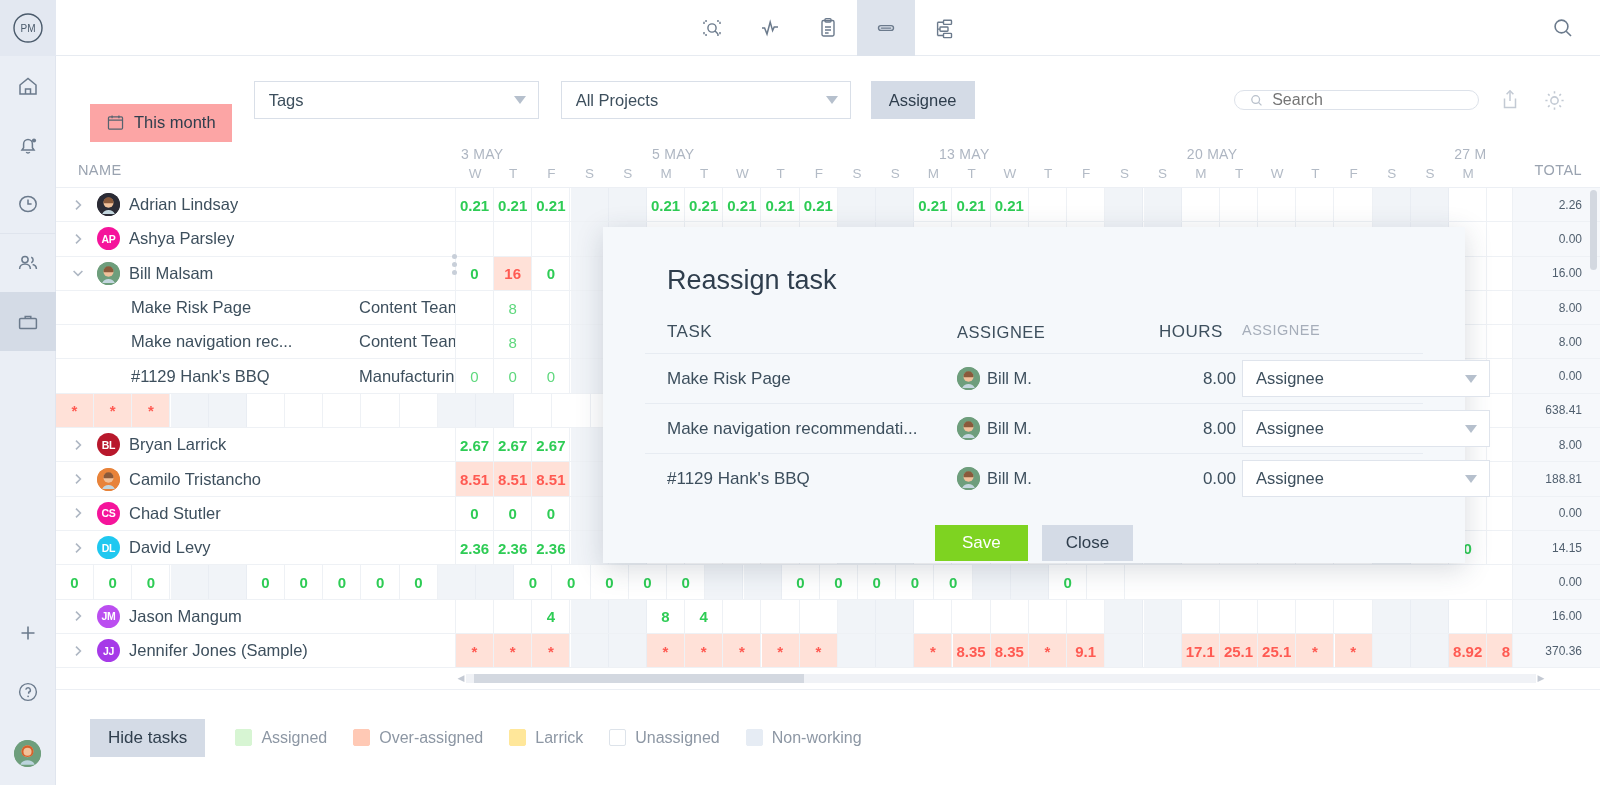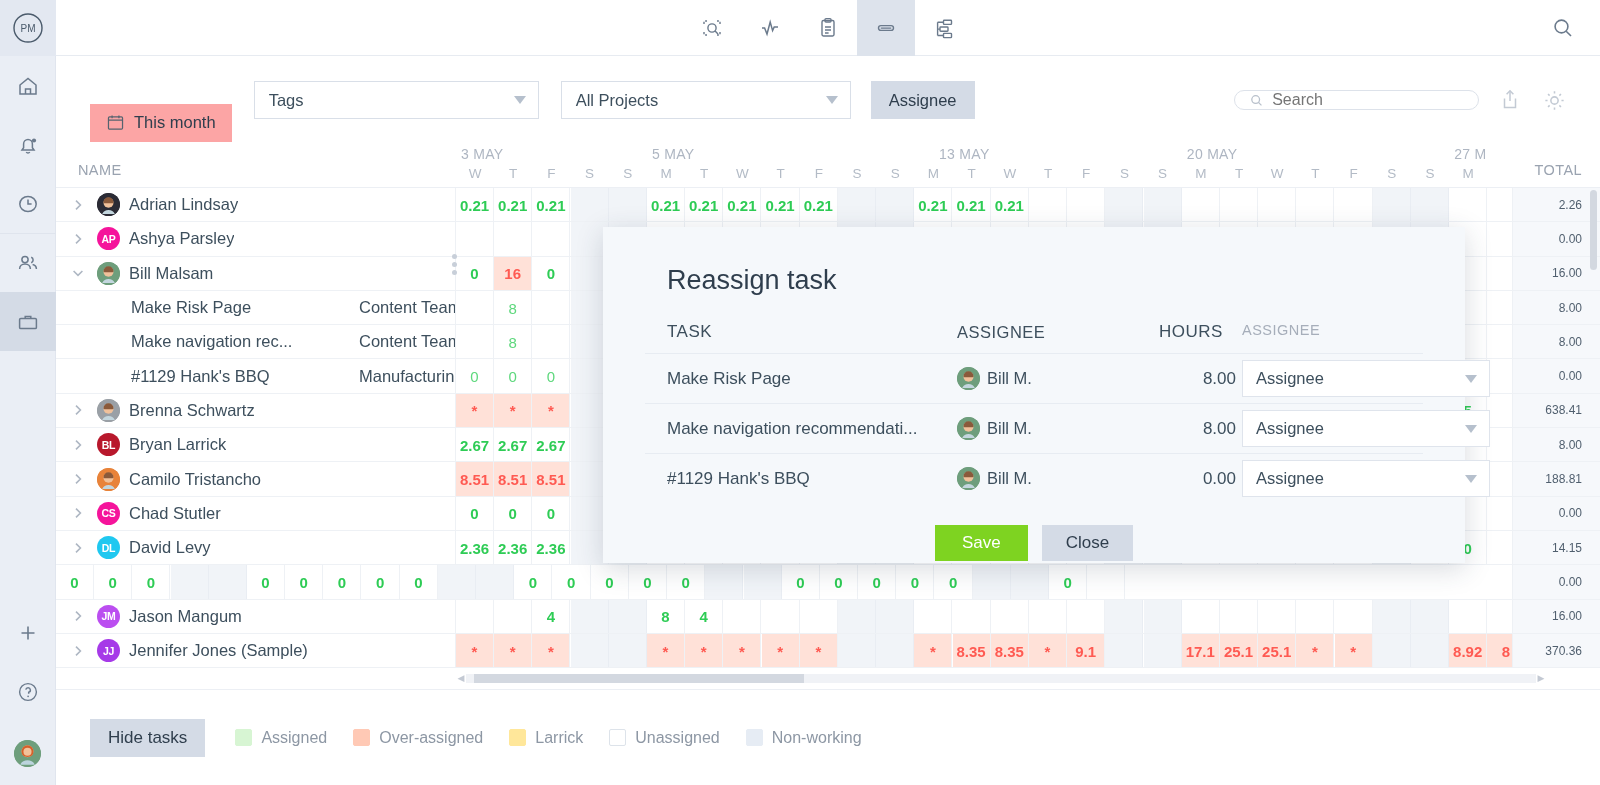--- a/index.html
+++ b/index.html
@@ -710,36 +710,20 @@
             <div class="cell weekend" style="left: 955px;"></div>
             <div class="cell" style="left: 993.2px;"></div>
             <div class="cell" style="left: 1031.4px;"></div>
             <div class="cell green-light" style="left: 0px;">0</div>
             <div class="cell green-light" style="left: 38.2px;">0</div>
             <div class="cell green-light" style="left: 76.4px;">0</div>
           </div>
           <div class="row-total">0.00</div>
         </div>
         <div class="row">
-          <div class="row-name">
-            <span class="chev">
-              <svg width="16" height="16" viewBox="0 0 16 16" fill="none" stroke="currentColor" stroke-width="1.6">
-                <path d="M6 3.6 L10.4 8 L6 12.4"></path>
-              </svg>
-            </span>
-            <span class="avatar" style="background: rgb(154, 160, 166);">
-              <svg class="av-photo" viewBox="0 0 24 24">
-                <circle cx="12" cy="12" r="12" fill="#9aa0a6"></circle>
-                <circle cx="12" cy="10.2" r="5.2" fill="#f0c19b"></circle>
-                <path d="M6.8 9.6 a5.2 5.2 0 0 1 10.4 0 q0 1-1 1 H7.8 q-1 0-1-1" fill="#8a5a3b"></path>
-                <path d="M5.4 22 q1.9-4.2 6.6-4.2 t6.6 4.2 z" fill="#c3d6de"></path>
-              </svg>
-            </span>
-            <span class="nm-txt">Brenna Schwartz</span>
-          </div>
           <div class="row-days">
             <div class="cell" style="left: 0px;"></div>
             <div class="cell" style="left: 38.2px;"></div>
             <div class="cell" style="left: 76.4px;"></div>
             <div class="cell weekend" style="left: 114.6px;"></div>
             <div class="cell weekend" style="left: 152.8px;"></div>
             <div class="cell" style="left: 191px;"></div>
             <div class="cell" style="left: 229.2px;"></div>
             <div class="cell" style="left: 267.4px;"></div>
             <div class="cell" style="left: 305.6px;"></div>

